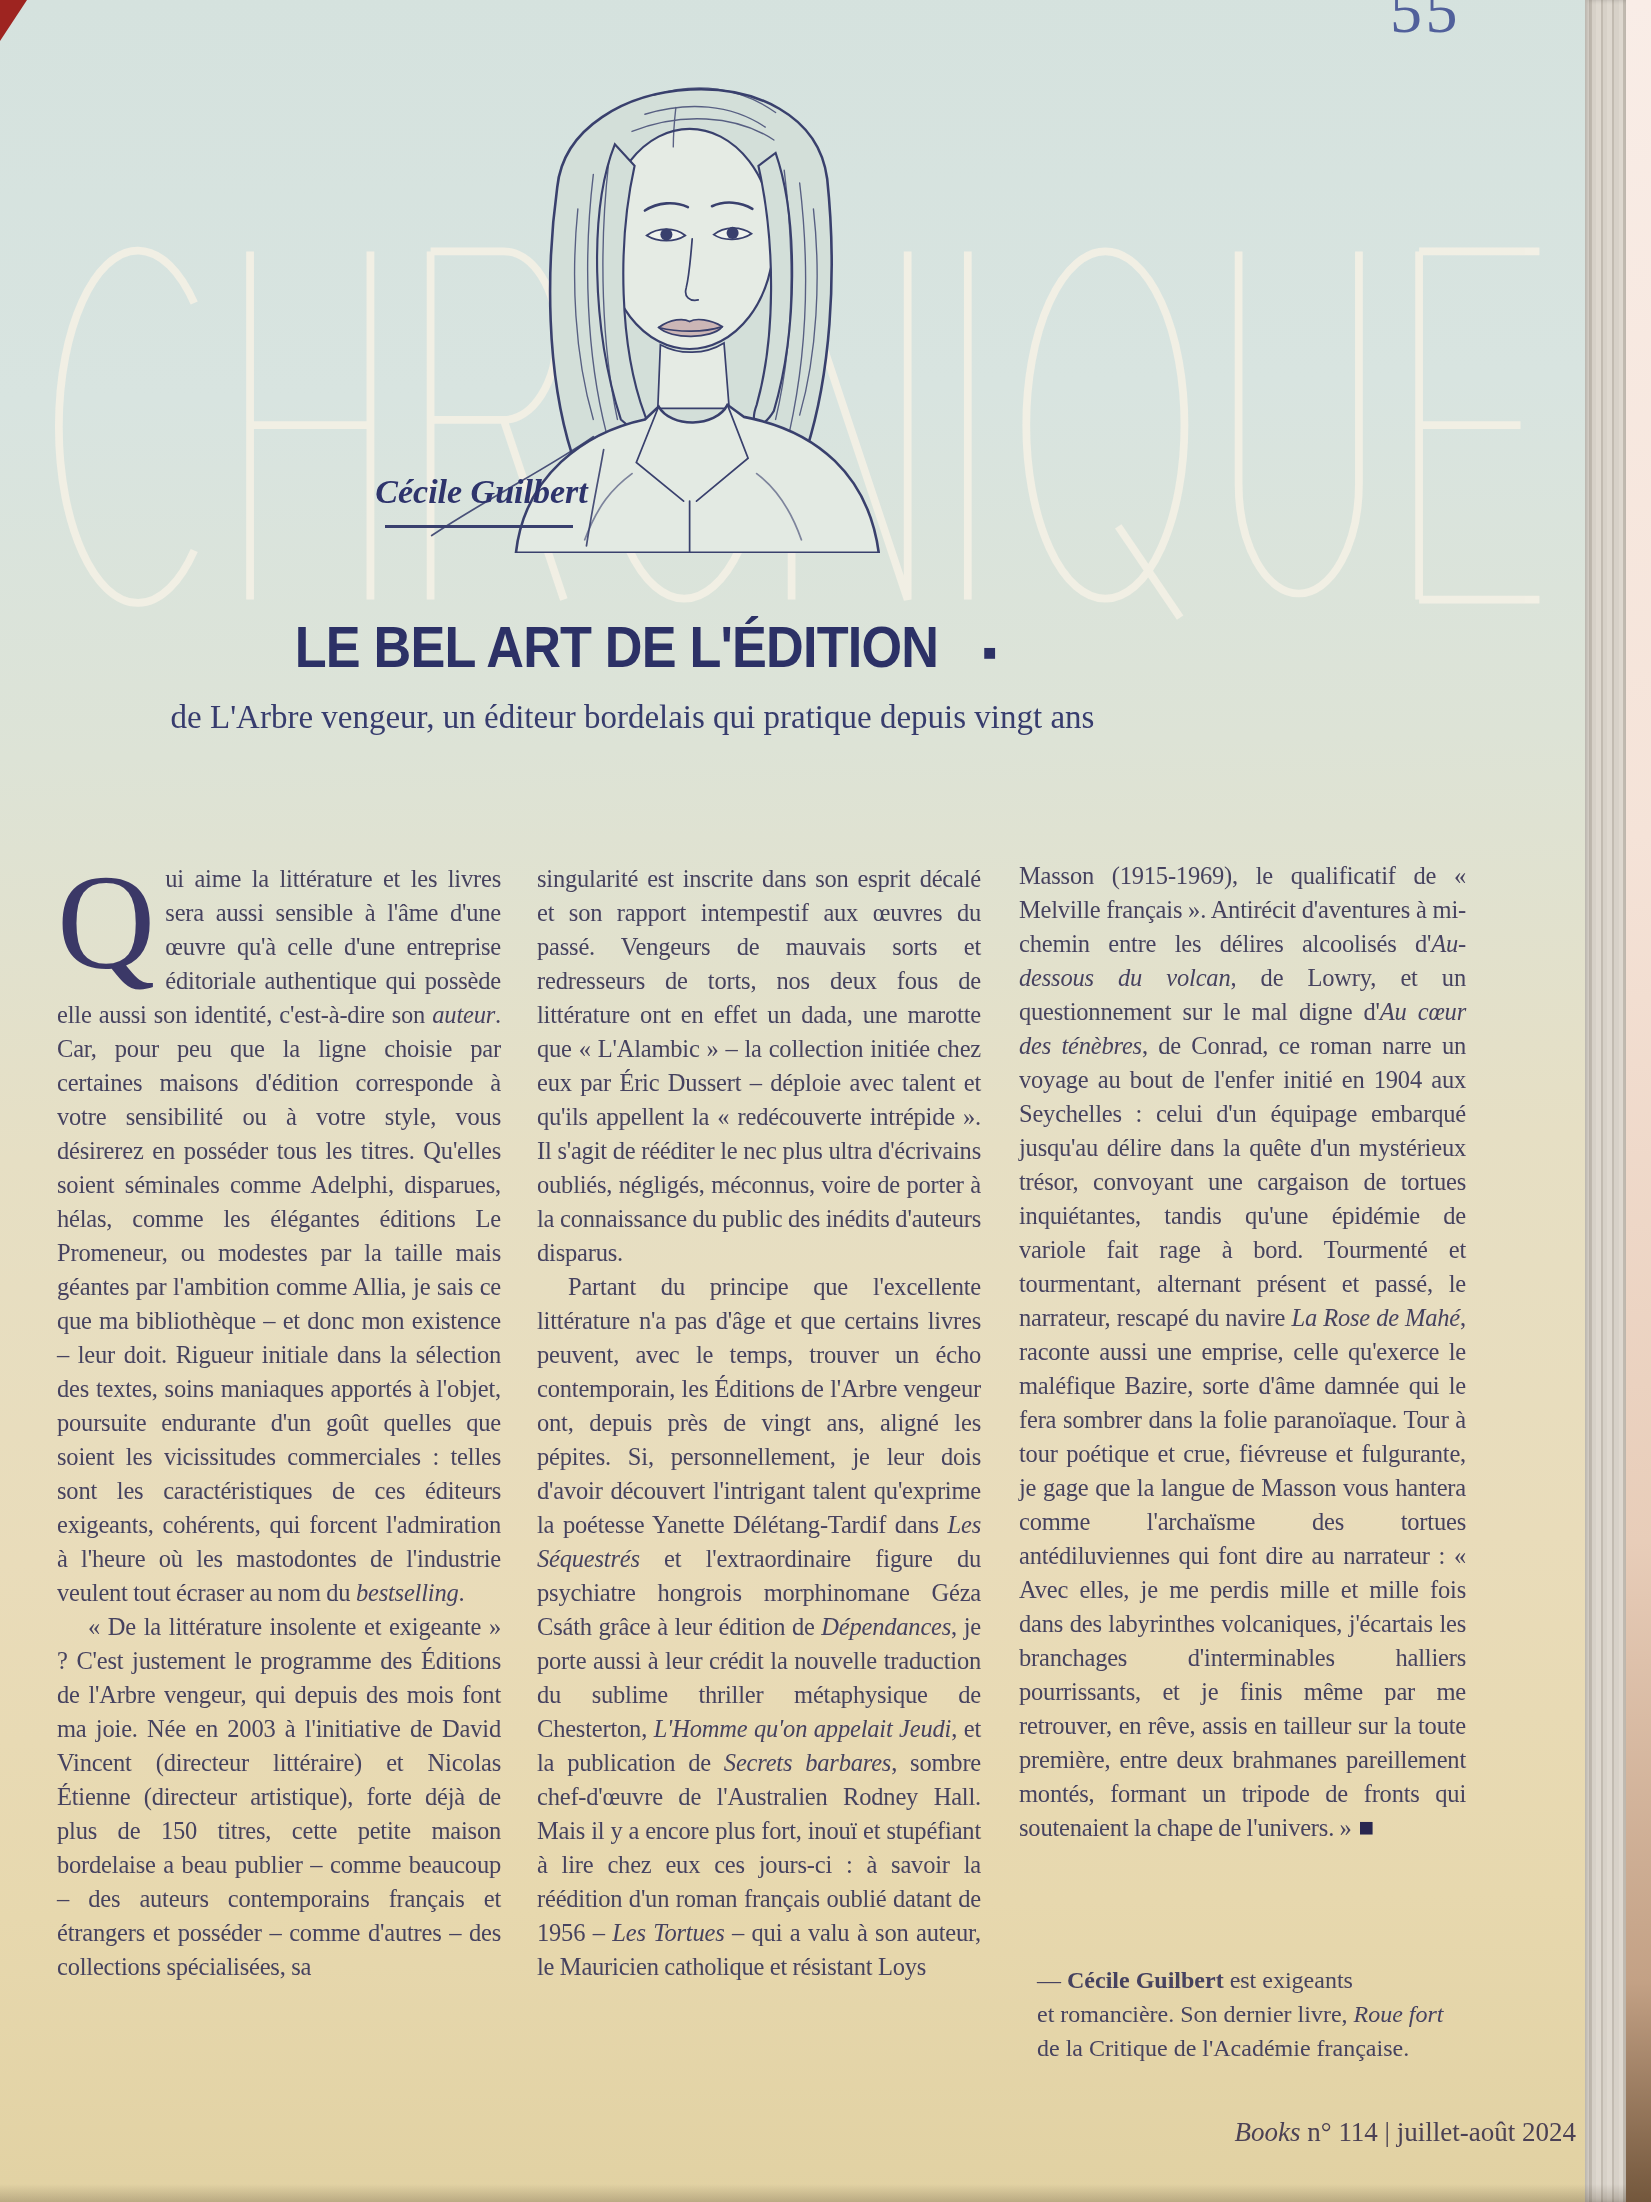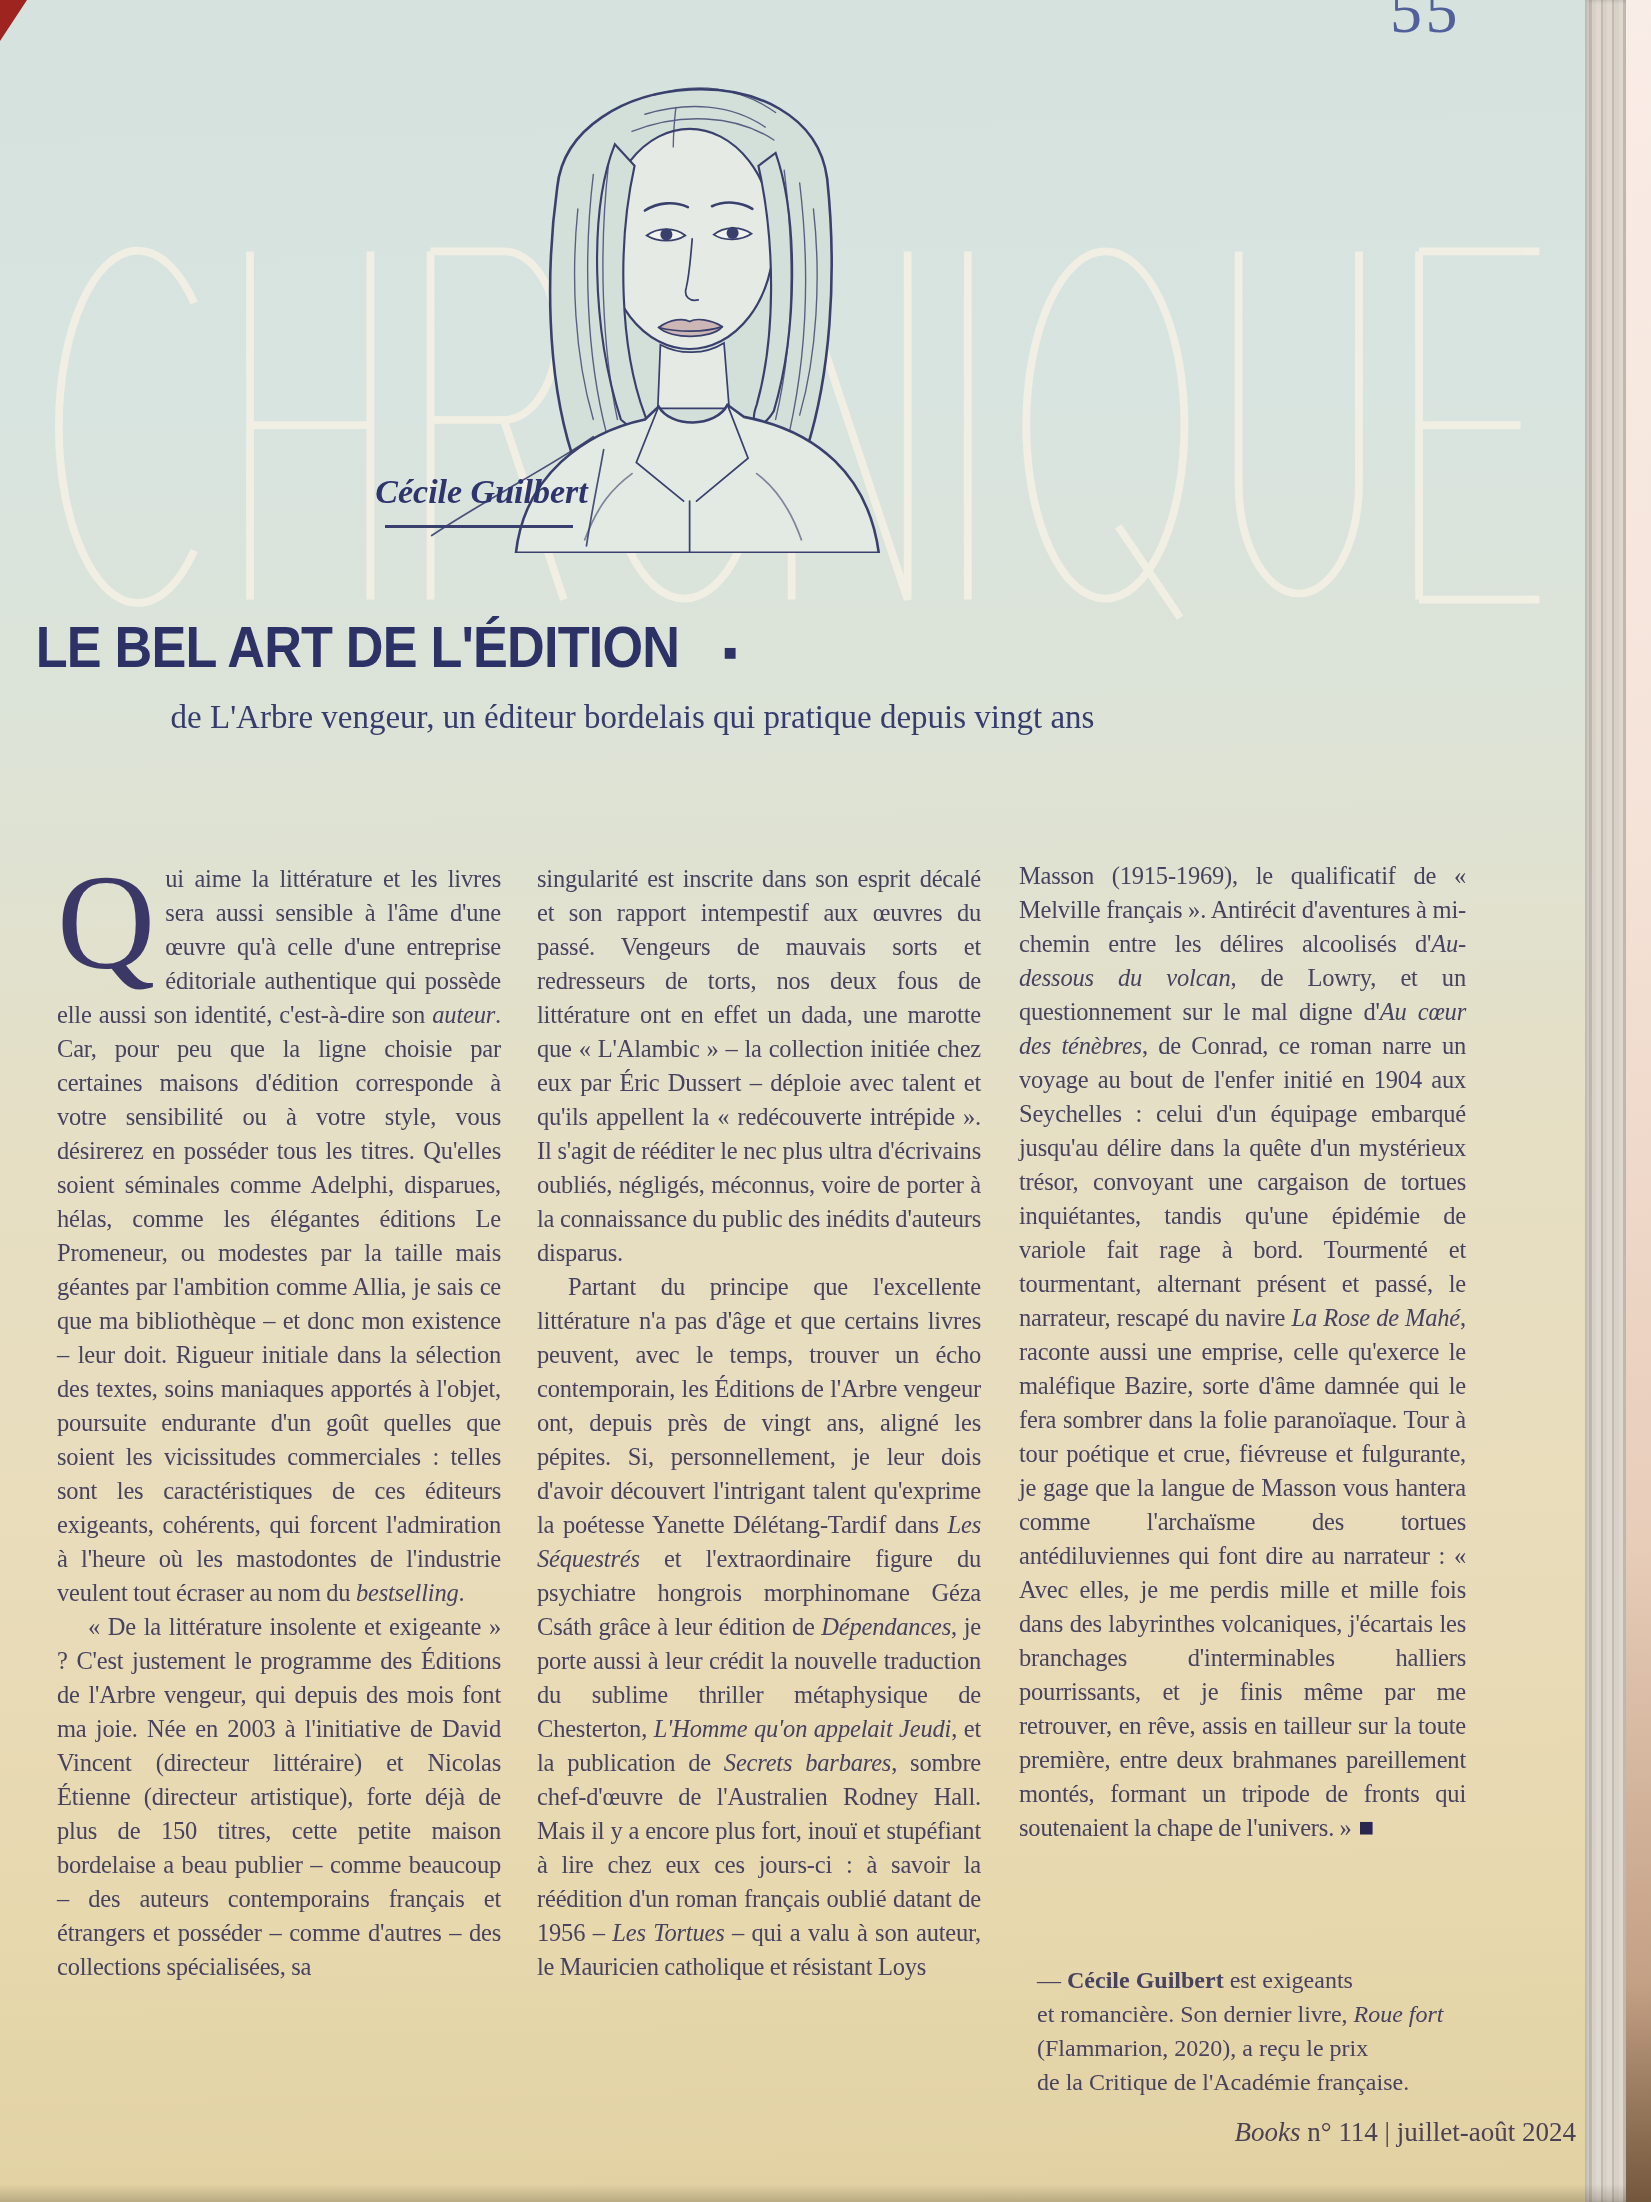--- a/index.html
+++ b/index.html
@@ -35,21 +35,21 @@
 
   
   #portrait{left:387px;top:-15.5px;width:619px;height:568px;}
 
   
   #byline{left:275px;top:473px;width:413px;text-align:center;
     font-size:34px;font-weight:bold;font-style:italic;color:#2e346c;}
   #byline-rule{left:385px;top:525px;width:188px;height:3.4px;background:#39406e;}
 
   
-  #title-row{left:0;top:613px;width:1256px;white-space:nowrap;}
+  #title-row{left:0;top:613px;width:1256px;text-align:center;white-space:nowrap;}
   #title-text{display:inline-block;transform:scaleX(.9);transform-origin:center;
     font-family:"Liberation Sans",sans-serif;font-weight:bold;font-size:58px;
     letter-spacing:-0.9px;color:#2c3166;}
   #title-endmark{display:inline-block;font-size:22.4px;color:#2c3166;margin-left:8.6px;vertical-align:6.9px;}
   #standfirst{left:0;top:693px;width:1265px;text-align:center;
     font-size:33px;line-height:48px;color:#373c6e;}
 
   
   .col{color:#46425f;}
   #col-1{left:57px;top:862px;width:444px;}
@@ -166,21 +166,20 @@
     <p class="para"><span>singularité est inscrite dans son esprit décalé et son rapport intempestif aux œuvres du passé. Vengeurs de mauvais sorts et redresseurs de torts, nos deux fous de littérature ont en effet un dada, une marotte que « L'Alambic » – la collection initiée chez eux par Éric Dussert – déploie avec talent et qu'ils appellent la « redécouverte intrépide ». Il s'agit de rééditer le nec plus ultra d'écrivains oubliés, négligés, méconnus, voire de porter à la connaissance du public des inédits d'auteurs disparus.</span></p>
     <p class="para indent"><span>Partant du principe que l'excellente littérature n'a pas d'âge et que certains livres peuvent, avec le temps, trouver un écho contemporain, les Éditions de l'Arbre vengeur ont, depuis près de vingt ans, aligné les pépites. Si, personnellement, je leur dois d'avoir découvert l'intrigant talent qu'exprime la poétesse Yanette Délétang-Tardif dans </span><span class="it">Les Séquestrés</span><span> et l'extraordinaire figure du psychiatre hongrois morphinomane Géza Csáth grâce à leur édition de </span><span class="it">Dépendances</span><span>, je porte aussi à leur crédit la nouvelle traduction du sublime thriller métaphysique de Chesterton, </span><span class="it">L'Homme qu'on appelait Jeudi</span><span>, et la publication de </span><span class="it">Secrets barbares</span><span>, sombre chef-d'œuvre de l'Australien Rodney Hall. Mais il y a encore plus fort, inouï et stupéfiant à lire chez eux ces jours-ci : à savoir la réédition d'un roman français oublié datant de 1956 – </span><span class="it">Les Tortues</span><span> – qui a valu à son auteur, le Mauricien catholique et résistant Loys</span></p>
   </div>
 <div class="abs col" id="col-3">
     <p class="para"><span>Masson (1915-1969), le qualificatif de « Melville français ». Antirécit d'aventures à mi-chemin entre les délires alcoolisés d'</span><span class="it">Au-dessous du volcan</span><span>, de Lowry, et un questionnement sur le mal digne d'</span><span class="it">Au cœur des ténèbres</span><span>, de Conrad, ce roman narre un voyage au bout de l'enfer initié en 1904 aux Seychelles : celui d'un équipage embarqué jusqu'au délire dans la quête d'un mystérieux trésor, convoyant une cargaison de tortues inquiétantes, tandis qu'une épidémie de variole fait rage à bord. Tourmenté et tourmentant, alternant présent et passé, le narrateur, rescapé du navire </span><span class="it">La Rose de Mahé</span><span>, raconte aussi une emprise, celle qu'exerce le maléfique Bazire, sorte d'âme damnée qui le fera sombrer dans la folie paranoïaque. Tour à tour poétique et crue, fiévreuse et fulgurante, je gage que la langue de Masson vous hantera comme l'archaïsme des tortues antédiluviennes qui font dire au narrateur : « Avec elles, je me perdis mille et mille fois dans des labyrinthes volcaniques, j'écartais les branchages d'interminables halliers pourrissants, et je finis même par me retrouver, en rêve, assis en tailleur sur la toute première, entre deux brahmanes pareillement montés, formant un tripode de fronts qui soutenaient la chape de l'univers. »</span><span class="endmark">■</span></p>
   </div>
 
 <div class="abs" id="bio">
   <div class="bio-line"><span>— </span><span class="bd">Cécile Guilbert</span><span> est exigeants</span></div>
   <div class="bio-line"><span>et romancière. Son dernier livre, </span><span class="it">Roue fort</span></div>
-  <div class="bio-line"><span>(Flammarion, 2020), a reçu le prix</span></div>
   <div class="bio-line"><span>de la Critique de l'Académie française.</span></div>
 </div>
 
 <div class="abs" id="footer"><span class="it">Books</span><span> n° 114 | juillet-août 2024</span></div>
 
 <div class="abs" id="edge-pages"></div>
 <div class="abs" id="edge-outer"></div>
 <div class="abs" id="bottom-shade"></div>
 
 

